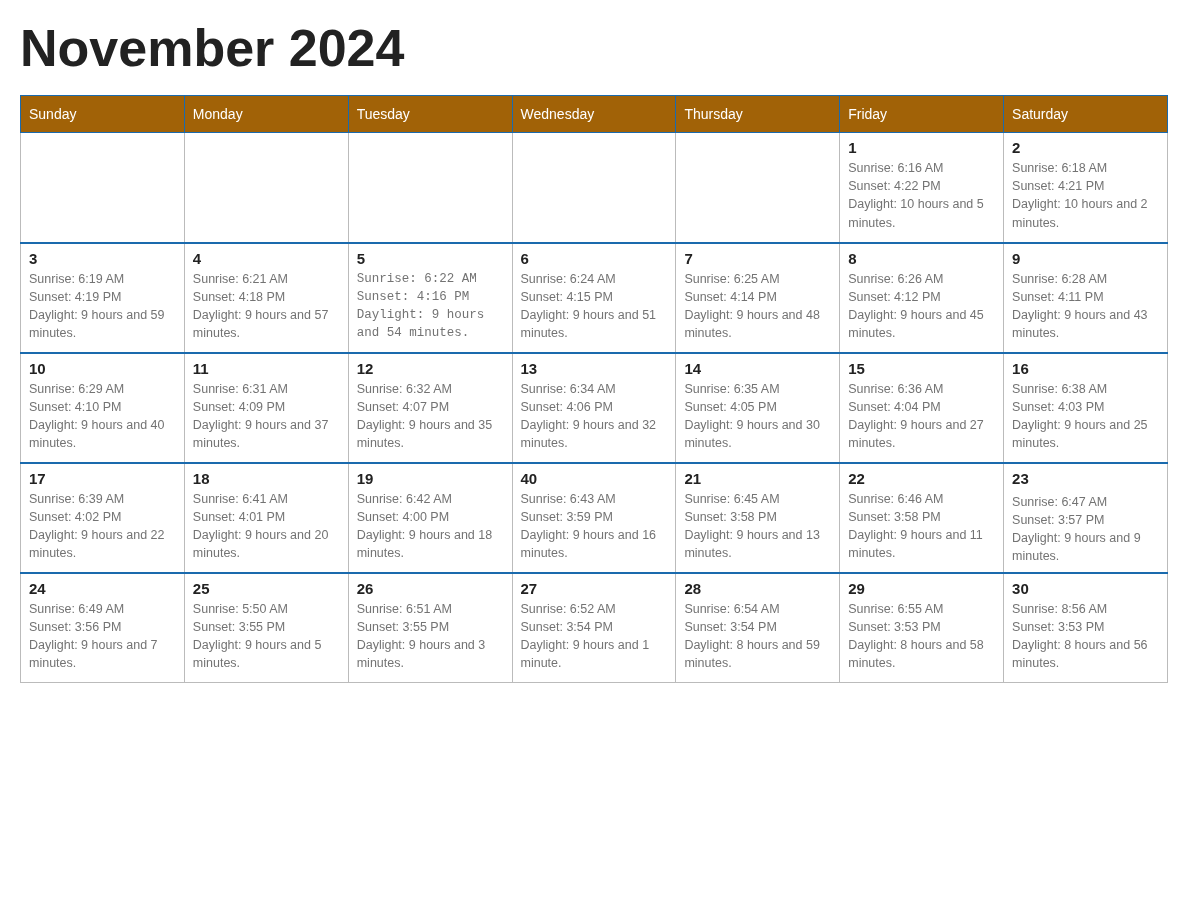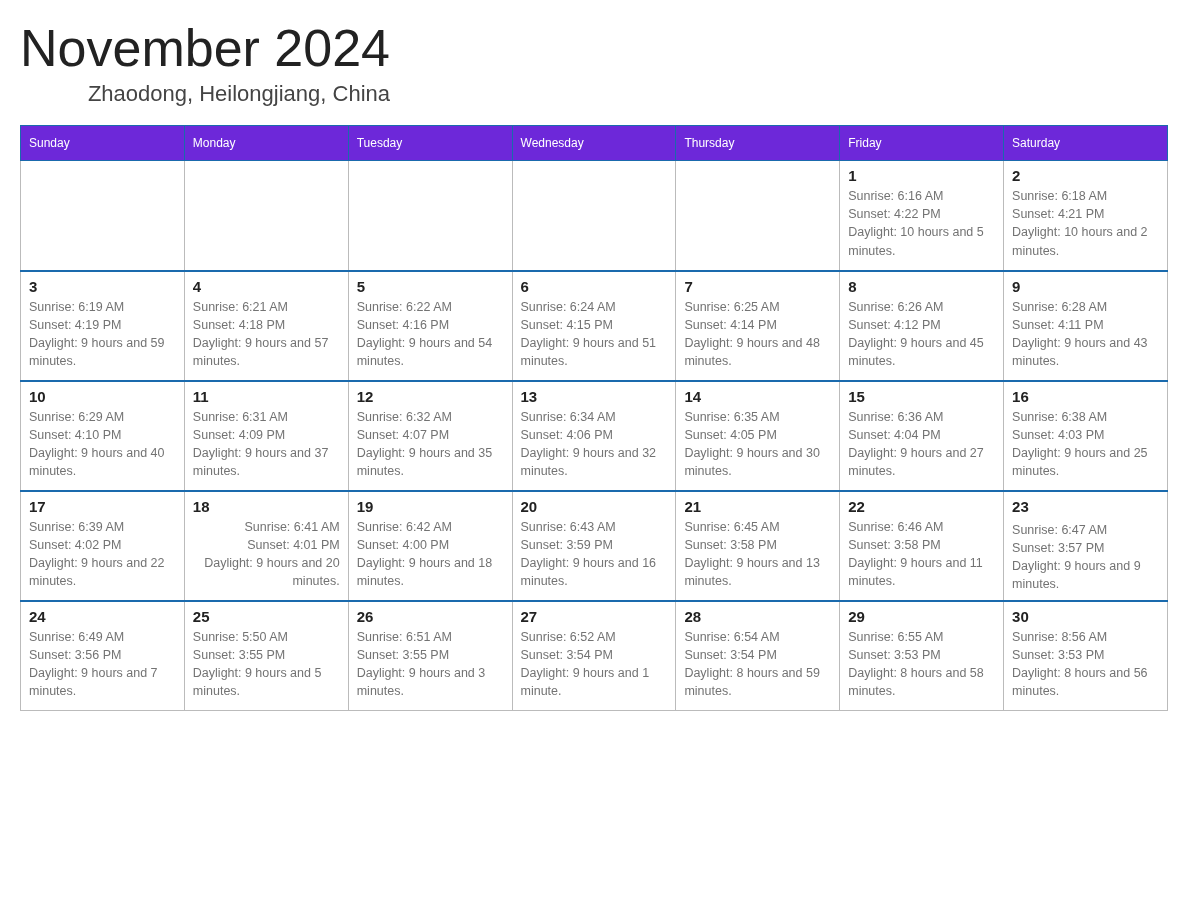--- a/index.html
+++ b/index.html
@@ -39,38 +39,38 @@
       display: inline-block;
       margin-left: 3px;
       margin-top: 2px;
       vertical-align: top;
     }
     .title-area {
       text-align: right;
     }
     .month-title {
       font-size: 52px;
-      font-weight: normal;
+      font-weight: bold;
       color: #222;
       line-height: 1.1;
     }
     .location-title {
       font-size: 22px;
       color: #444;
       margin-top: 4px;
     }
     .calendar-table {
       width: 100%;
       border-collapse: collapse;
       border: 1px solid #999;
     }
     .calendar-table th {
-      background-color: #6d28d9;
+      background-color: #a16207;
       color: #fff;
-      font-size: 12px;
+      font-size: 14px;
       font-weight: normal;
       padding: 10px 8px;
       text-align: left;
       border: 1px solid #1a6aad;
     }
     .calendar-table td {
       vertical-align: top;
       padding: 6px 8px;
       border: 1px solid #bbb;
       width: 14.28%;
@@ -98,21 +98,20 @@
     .row-separator td {
       border-top: 2px solid #1a6aad;
     }
   </style>
 </head>
 <body>
 
 <div class="header-area">
   <div class="title-area">
     <div class="month-title">November 2024</div>
-    <div class="location-title">Zhaodong, Heilongjiang, China</div>
   </div>
 </div>
 
 <table class="calendar-table">
   <thead>
     <tr>
     <th>Sunday</th>
         <th>Monday</th>
         <th>Tuesday</th>
         <th>Wednesday</th>
@@ -149,21 +148,21 @@
 Daylight: 9 hours and 59 minutes.</div>
         </td>
         <td>
           <span class="day-number">4</span>
           <div class="day-info" style="white-space: pre-line;">Sunrise: 6:21 AM
 Sunset: 4:18 PM
 Daylight: 9 hours and 57 minutes.</div>
         </td>
         <td>
           <span class="day-number">5</span>
-          <div class="day-info" style="white-space: pre-line;">Sunrise: 6:22 AM
+          <div class="day-info" style="white-space: pre-line; font-family: Liberation Mono, monospace;">Sunrise: 6:22 AM
 Sunset: 4:16 PM
 Daylight: 9 hours and 54 minutes.</div>
         </td>
         <td>
           <span class="day-number">6</span>
           <div class="day-info" style="white-space: pre-line;">Sunrise: 6:24 AM
 Sunset: 4:15 PM
 Daylight: 9 hours and 51 minutes.</div>
         </td>
         <td>
@@ -231,32 +230,32 @@
       </tr>
       <tr class="row-separator">
         <td>
           <span class="day-number">17</span>
           <div class="day-info" style="white-space: pre-line;">Sunrise: 6:39 AM
 Sunset: 4:02 PM
 Daylight: 9 hours and 22 minutes.</div>
         </td>
         <td>
           <span class="day-number">18</span>
-          <div class="day-info" style="white-space: pre-line; text-align: right;">Sunrise: 6:41 AM
+          <div class="day-info" style="white-space: pre-line;">Sunrise: 6:41 AM
 Sunset: 4:01 PM
 Daylight: 9 hours and 20 minutes.</div>
         </td>
         <td>
           <span class="day-number">19</span>
           <div class="day-info" style="white-space: pre-line;">Sunrise: 6:42 AM
 Sunset: 4:00 PM
 Daylight: 9 hours and 18 minutes.</div>
         </td>
         <td>
-          <span class="day-number">20</span>
+          <span class="day-number">40</span>
           <div class="day-info" style="white-space: pre-line;">Sunrise: 6:43 AM
 Sunset: 3:59 PM
 Daylight: 9 hours and 16 minutes.</div>
         </td>
         <td>
           <span class="day-number">21</span>
           <div class="day-info" style="white-space: pre-line;">Sunrise: 6:45 AM
 Sunset: 3:58 PM
 Daylight: 9 hours and 13 minutes.</div>
         </td>

